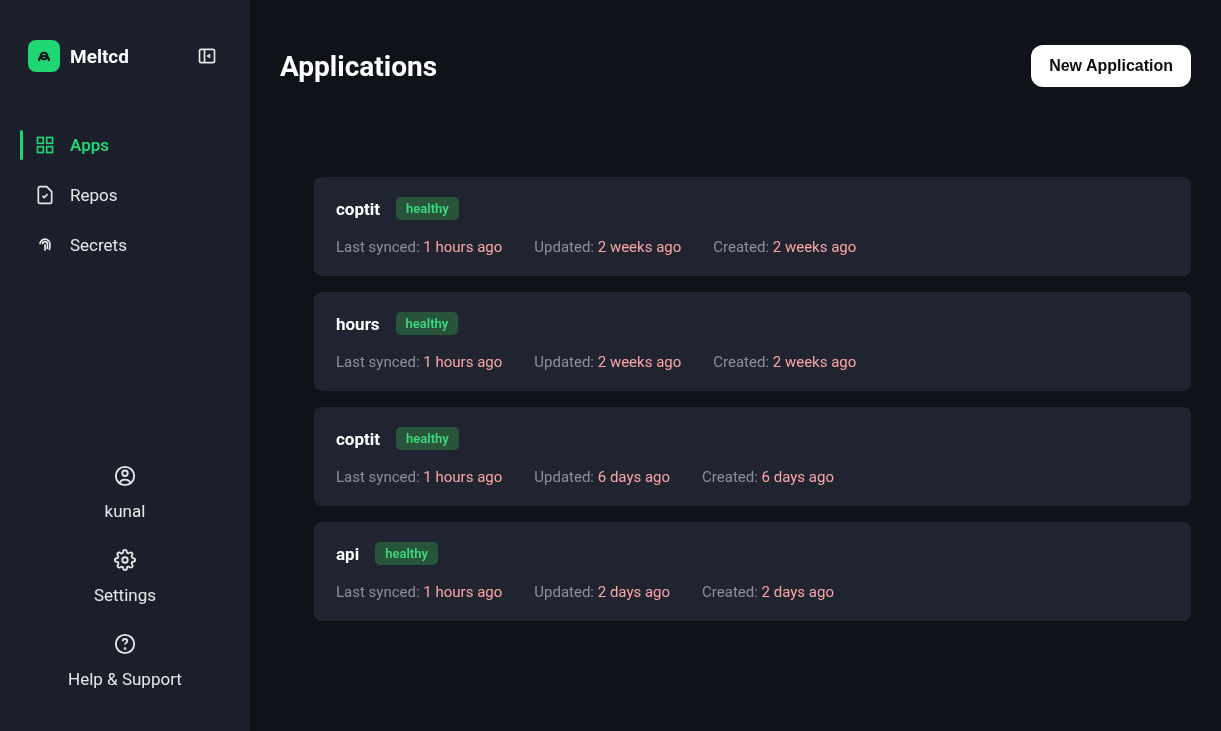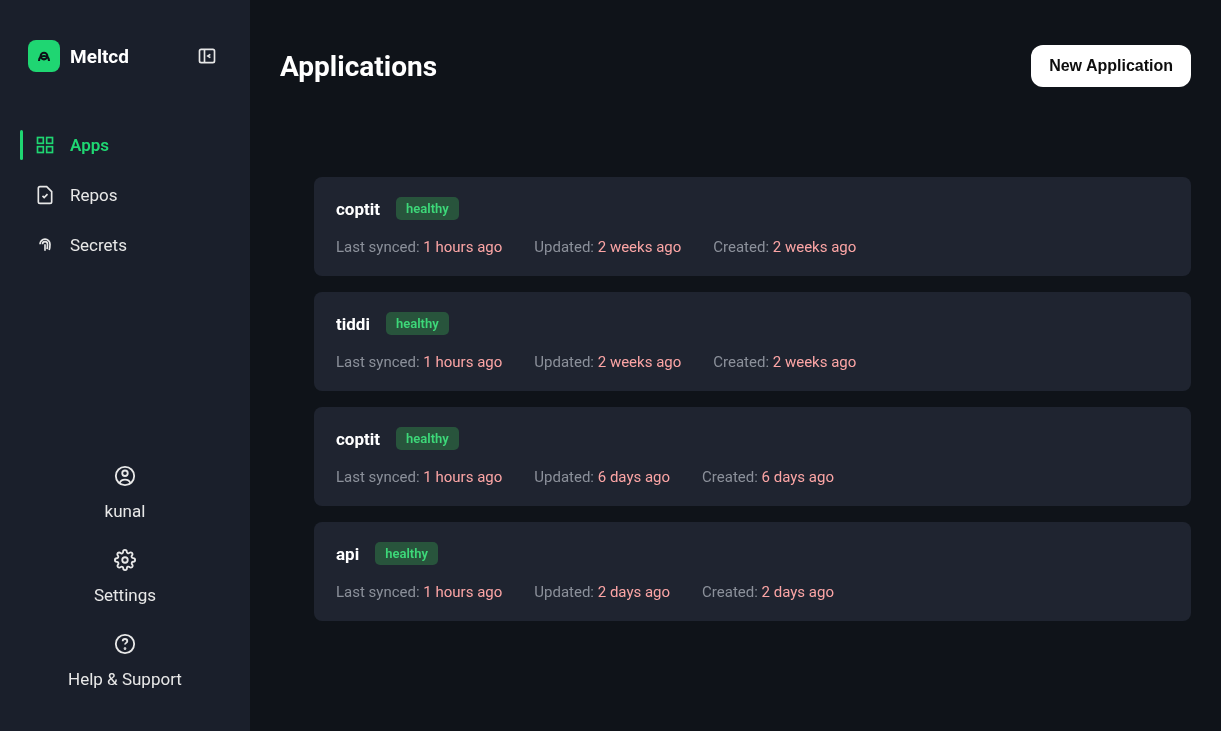--- a/index.html
+++ b/index.html
@@ -272,21 +272,21 @@
           <span class="badge">healthy</span>
         </div>
         <div class="app-meta">
           <span><span class="meta-label">Last synced: </span><span class="meta-value">1 hours ago</span></span>
           <span><span class="meta-label">Updated: </span><span class="meta-value">2 weeks ago</span></span>
           <span><span class="meta-label">Created: </span><span class="meta-value">2 weeks ago</span></span>
         </div>
       </div>
       <div class="app-card">
         <div class="app-card-header">
-          <span class="app-name">tiddi</span>
+          <span class="app-name">hours</span>
           <span class="badge">healthy</span>
         </div>
         <div class="app-meta">
           <span><span class="meta-label">Last synced: </span><span class="meta-value">1 hours ago</span></span>
           <span><span class="meta-label">Updated: </span><span class="meta-value">2 weeks ago</span></span>
           <span><span class="meta-label">Created: </span><span class="meta-value">2 weeks ago</span></span>
         </div>
       </div>
       <div class="app-card">
         <div class="app-card-header">

